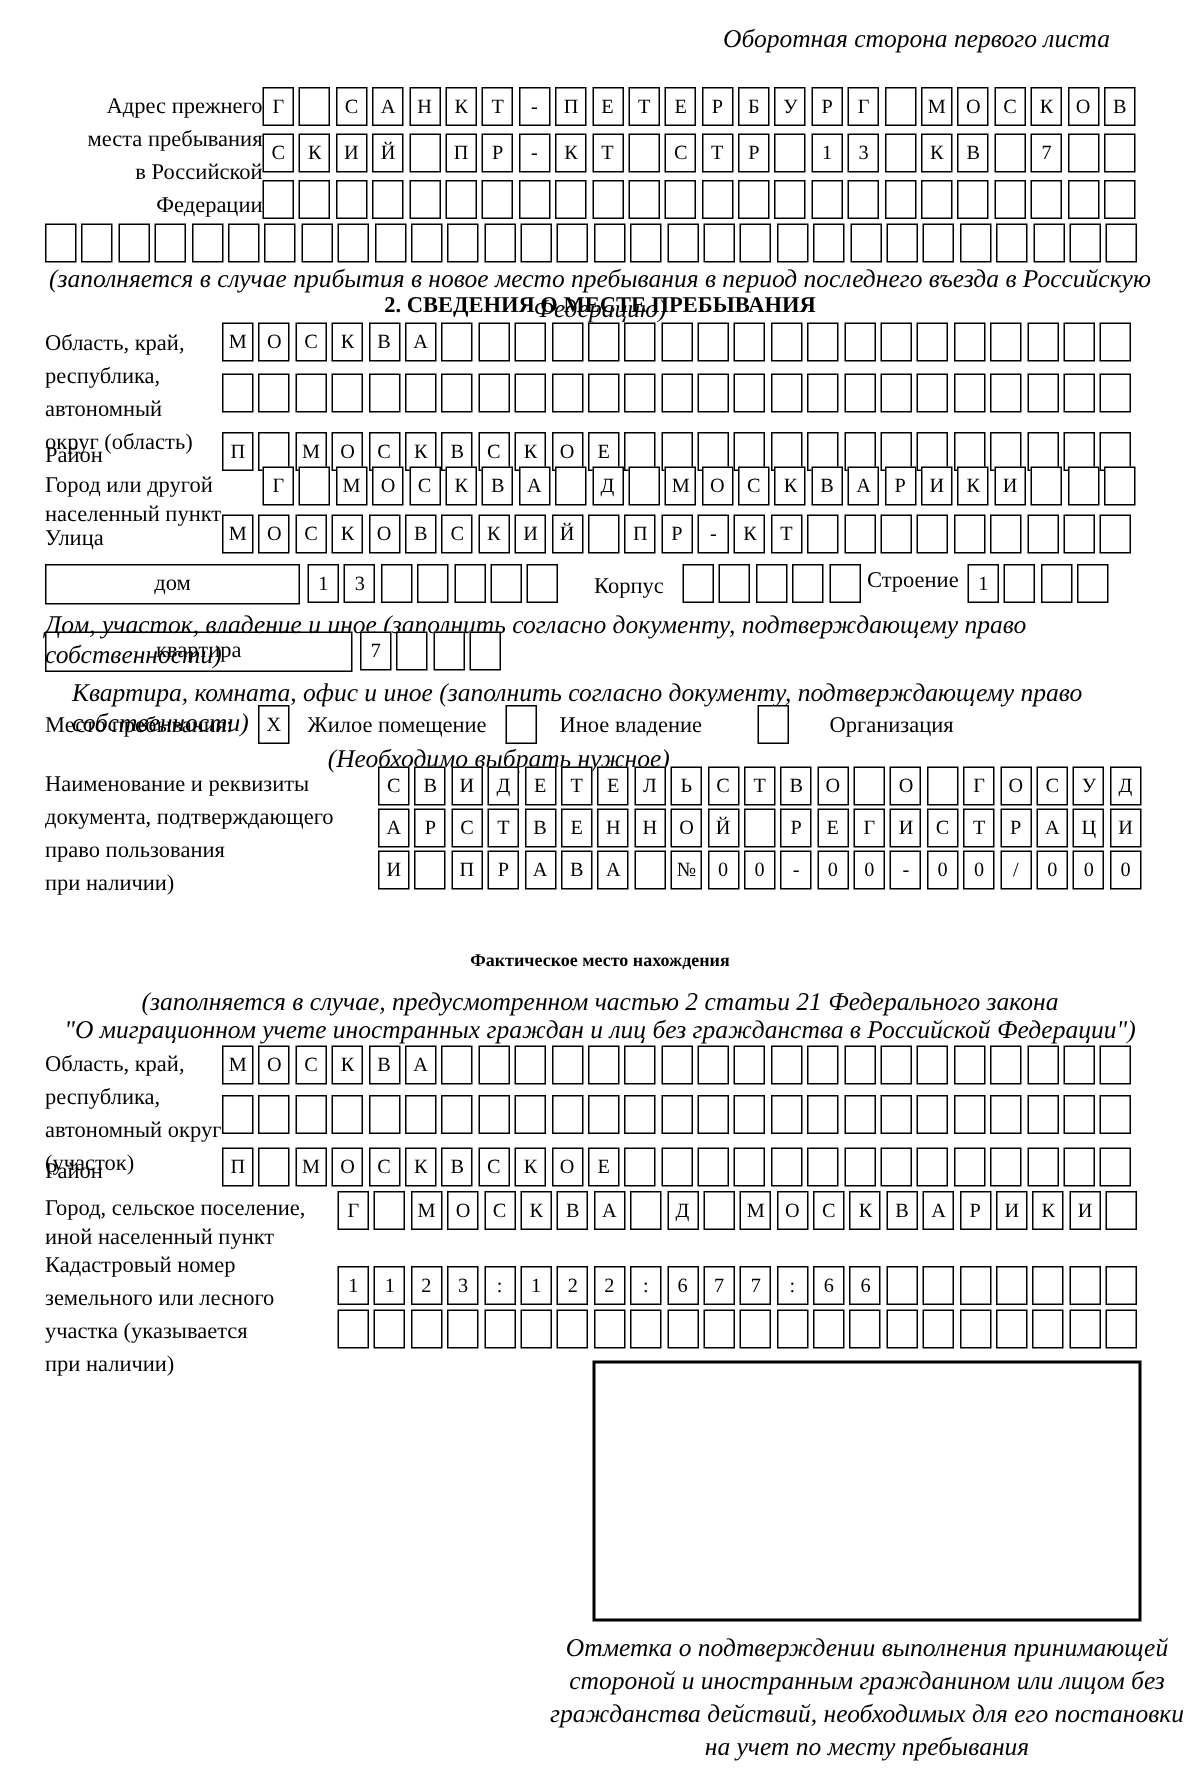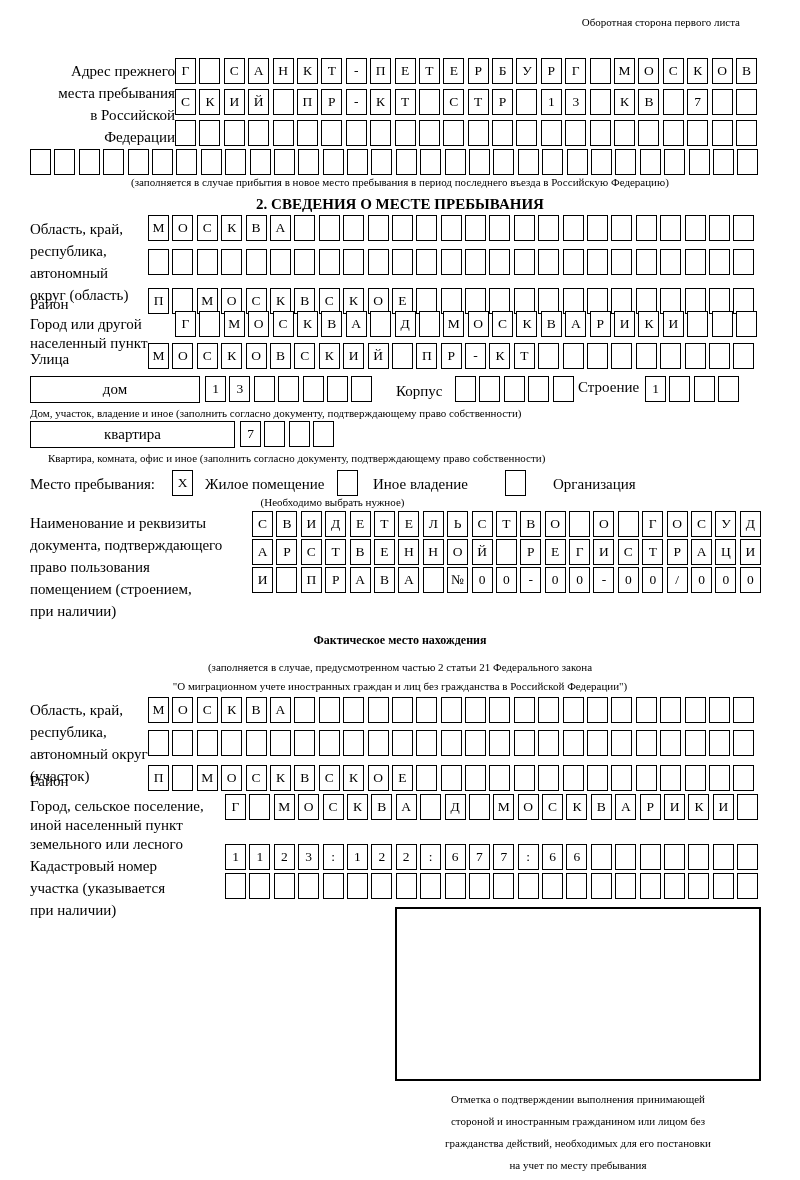--- a/index.html
+++ b/index.html
@@ -5,21 +5,21 @@
   html,body{margin:0;padding:0;background:#fff;}
   .page{position:relative;width:800px;height:1180px;background:#fff;color:#000;
         font-family:"Liberation Serif",serif;font-size:15px;overflow:hidden;}
   .abs{position:absolute;}
   .boxrow{display:flex;gap:3.4px;}
   .cell{flex:0 0 auto;width:21px;height:26px;border:1.8px solid #000;box-sizing:border-box;
         display:flex;align-items:center;justify-content:center;
         font-size:13.5px;line-height:1;background:#fff;}
   .lbl{font-size:15px;line-height:22px;}
   .lbl-tight{font-size:15px;line-height:19px;}
-  .note{font-size:11px;}
+  .note{font-size:17px;font-style:italic;}
   .center{text-align:center;}
   .bold{font-weight:bold;}
   .fieldbox{border:1.8px solid #000;box-sizing:border-box;height:27px;
             display:flex;align-items:center;justify-content:center;font-size:15px;}
   .stampbox{border:2px solid #000;box-sizing:border-box;background:#fff;}
 </style>
 </head>
 <body>
 
 <div class="page">
@@ -342,21 +342,20 @@
   <div class="abs cell" style="top:470px;left:337px;"></div>
   <div class="abs lbl" style="top:473px;left:373px;">Иное владение</div>
   <div class="abs cell" style="top:470px;left:505px;"></div>
   <div class="abs lbl" style="top:473px;left:553px;">Организация</div>
   <div class="abs note center" style="top:496px;left:185px;width:295px;">(Необходимо выбрать нужное)</div>
 
   <div class="abs lbl" style="top:512px;left:30px;width:225px;">
       <div>Наименование и реквизиты</div>
       <div>документа, подтверждающего</div>
       <div>право пользования</div>
-      <div>помещением (строением,</div>
       <div>при наличии)</div>
     </div>
   <div class="abs boxrow" style="top:511px;left:252px;">
       <span class="cell">С</span>
       <span class="cell">В</span>
       <span class="cell">И</span>
       <span class="cell">Д</span>
       <span class="cell">Е</span>
       <span class="cell">Т</span>
       <span class="cell">Е</span>
@@ -541,22 +540,22 @@
       <span class="cell">В</span>
       <span class="cell">А</span>
       <span class="cell">Р</span>
       <span class="cell">И</span>
       <span class="cell">К</span>
       <span class="cell">И</span>
       <span class="cell"></span>
     </div>
 
   <div class="abs lbl" style="top:833px;left:30px;width:190px;">
+      <div>Кадастровый номер</div>
       <div>земельного или лесного</div>
-      <div>Кадастровый номер</div>
       <div>участка (указывается</div>
       <div>при наличии)</div>
     </div>
   <div class="abs boxrow" style="top:844px;left:225px;">
       <span class="cell">1</span>
       <span class="cell">1</span>
       <span class="cell">2</span>
       <span class="cell">3</span>
       <span class="cell">:</span>
       <span class="cell">1</span>

